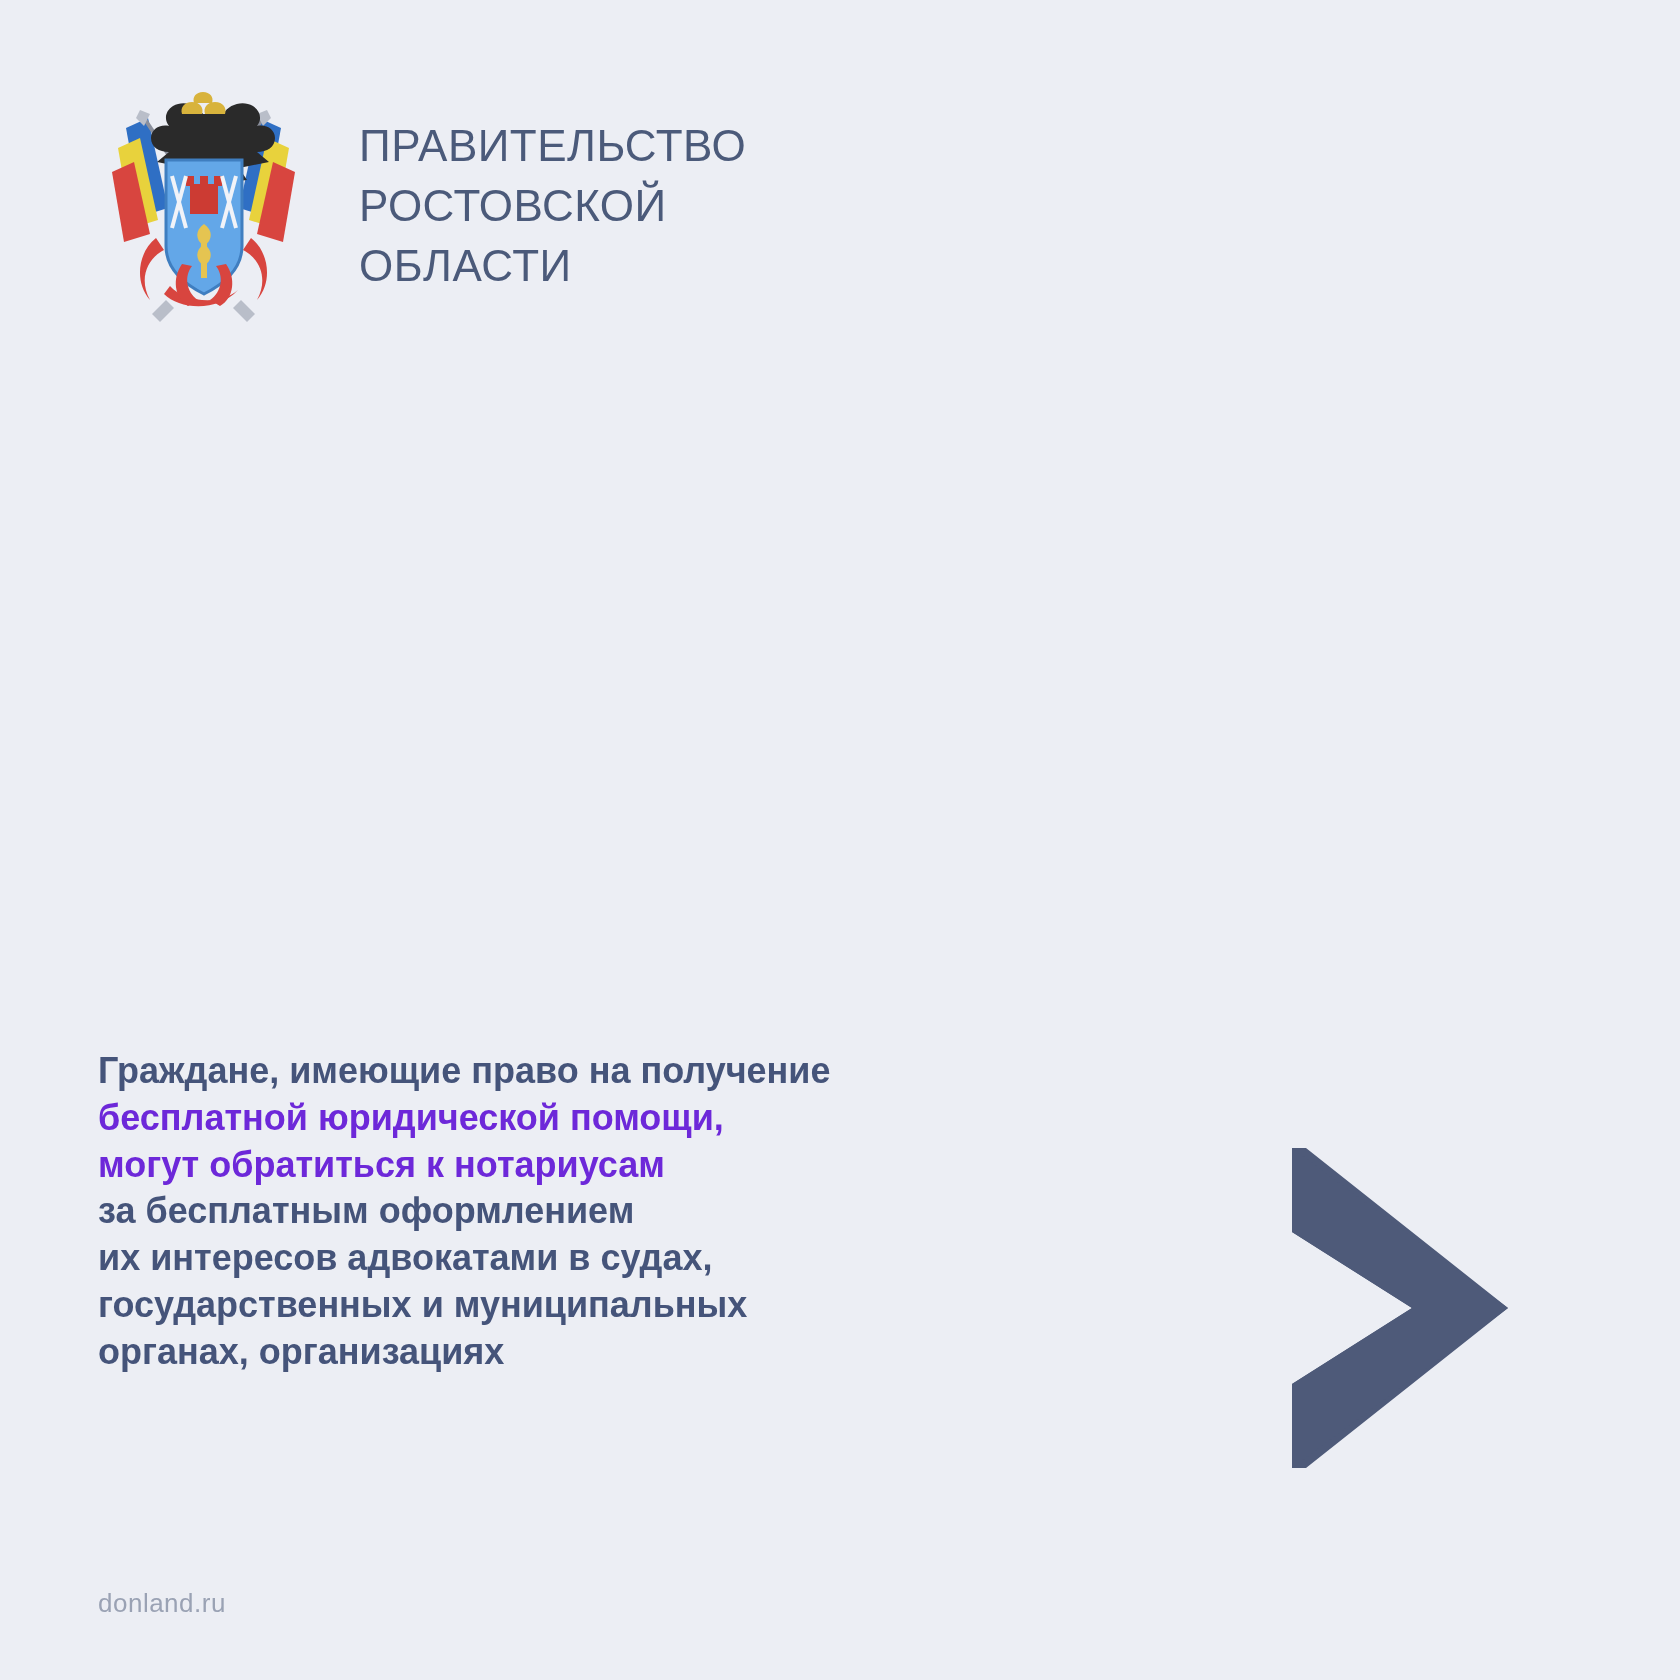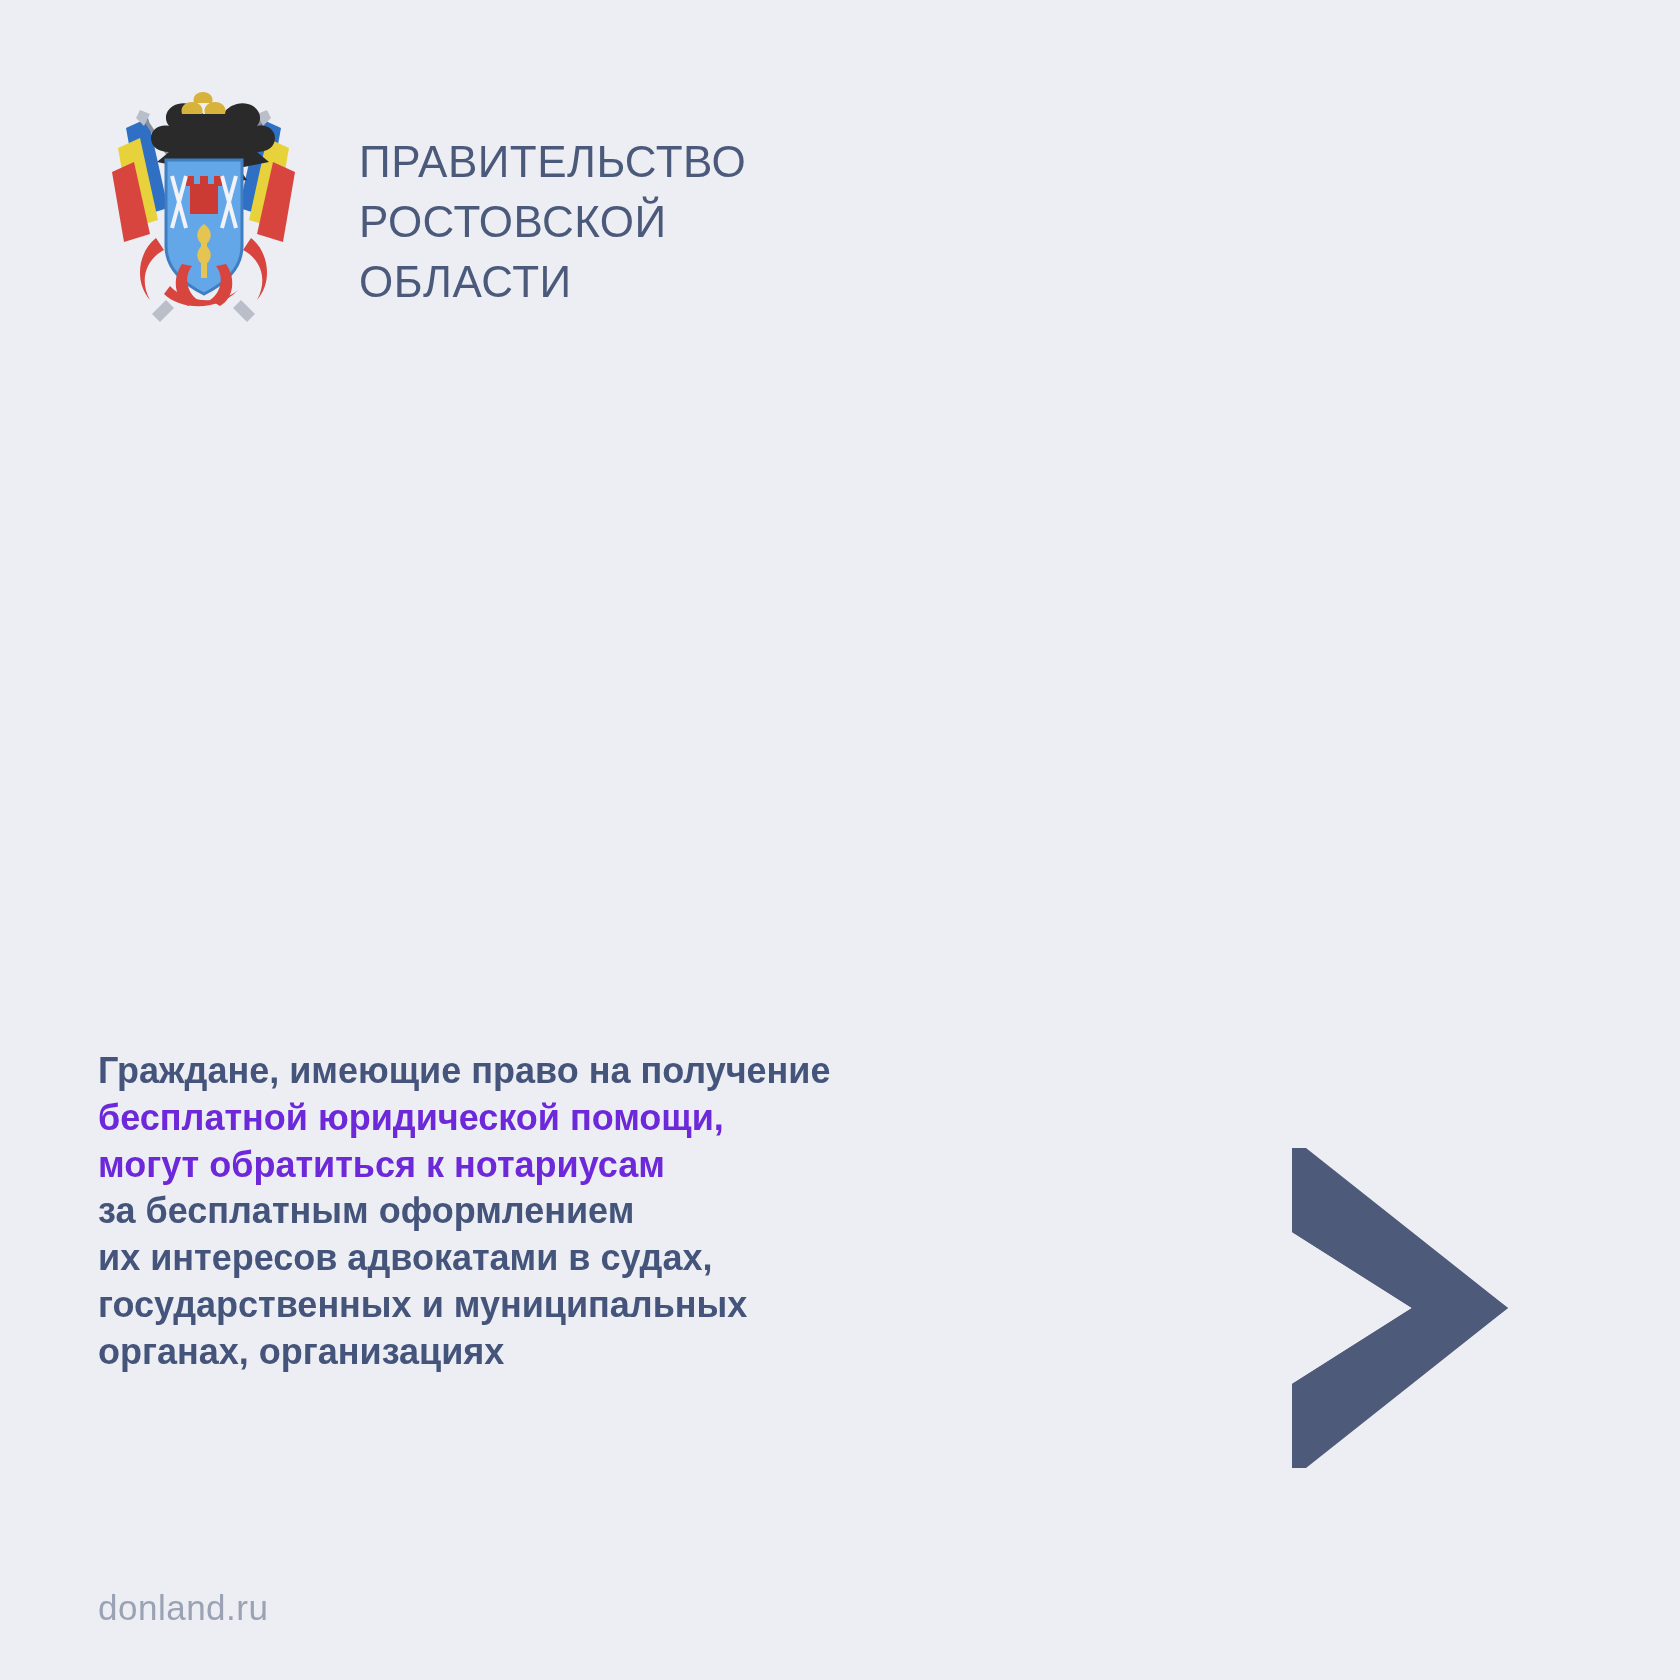--- a/index.html
+++ b/index.html
@@ -24,21 +24,21 @@
     align-items: flex-start;
   }
   .emblem {
     width: 215px;
     height: 245px;
     position: relative;
     flex: none;
   }
   .org-title {
     margin-left: 48px;
-    margin-top: 44px;
+    margin-top: 28px;
     color: #4b5a7a;
     font-size: 44px;
     line-height: 1.36;
     letter-spacing: 0.5px;
     font-weight: 400;
     white-space: pre-line;
   }
 
   
   .main-text {
@@ -66,21 +66,21 @@
     width: 256px;
     height: 320px;
   }
 
   
   .footer-url {
     position: absolute;
     left: 98px;
     top: 1588px;
     color: #9aa2b4;
-    font-size: 35px;
+    font-size: 26px;
     letter-spacing: 0.5px;
   }
 </style>
 </head>
 <body>
 
 <div class="header">
 
   <div class="emblem">
     <svg viewBox="0 0 215 245" width="215" height="245" xmlns="http://www.w3.org/2000/svg">

